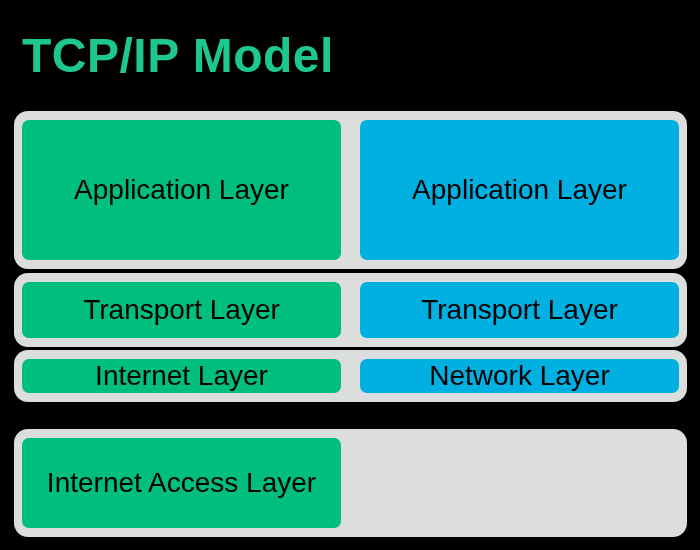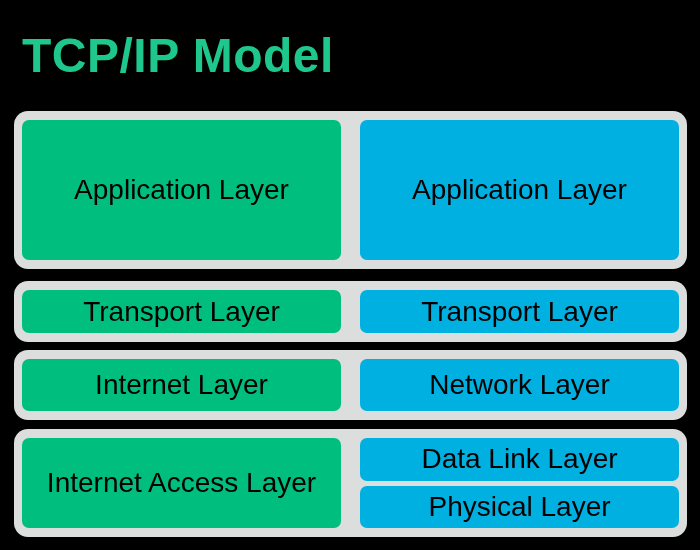--- a/index.html
+++ b/index.html
@@ -37,22 +37,22 @@
     width:673px;
     box-sizing:border-box;
     background:var(--gray);
     border-radius:14px;
     padding:9px 8px;
     display:flex;
     justify-content:space-between;
     align-items:stretch;
   }
   .row-1{top:111px;height:158px;}
-  .row-2{top:281px;height:61px;}
-  .row-3{top:350px;height:70px;}
+  .row-2{top:273px;height:74px;}
+  .row-3{top:350px;height:52px;}
   .row-4{top:429px;height:108px;}
   .gbox,.bbox{
     width:319px;
     box-sizing:border-box;
     border-radius:7px;
     display:flex;
     align-items:center;
     justify-content:center;
     font-size:28px;
     color:var(--box-text);
@@ -87,19 +87,15 @@
     <div class="bbox">Transport Layer</div>
   </div>
 
   <div class="row row-3">
     <div class="gbox">Internet Layer</div>
     <div class="bbox">Network Layer</div>
   </div>
 
   <div class="row row-4">
     <div class="gbox">Internet Access Layer</div>
-    <div class="col">
-      <div class="bbox">Data Link Layer</div>
-      <div class="bbox">Physical Layer</div>
-    </div>
   </div>
 
 </div>
 
 </body></html>

